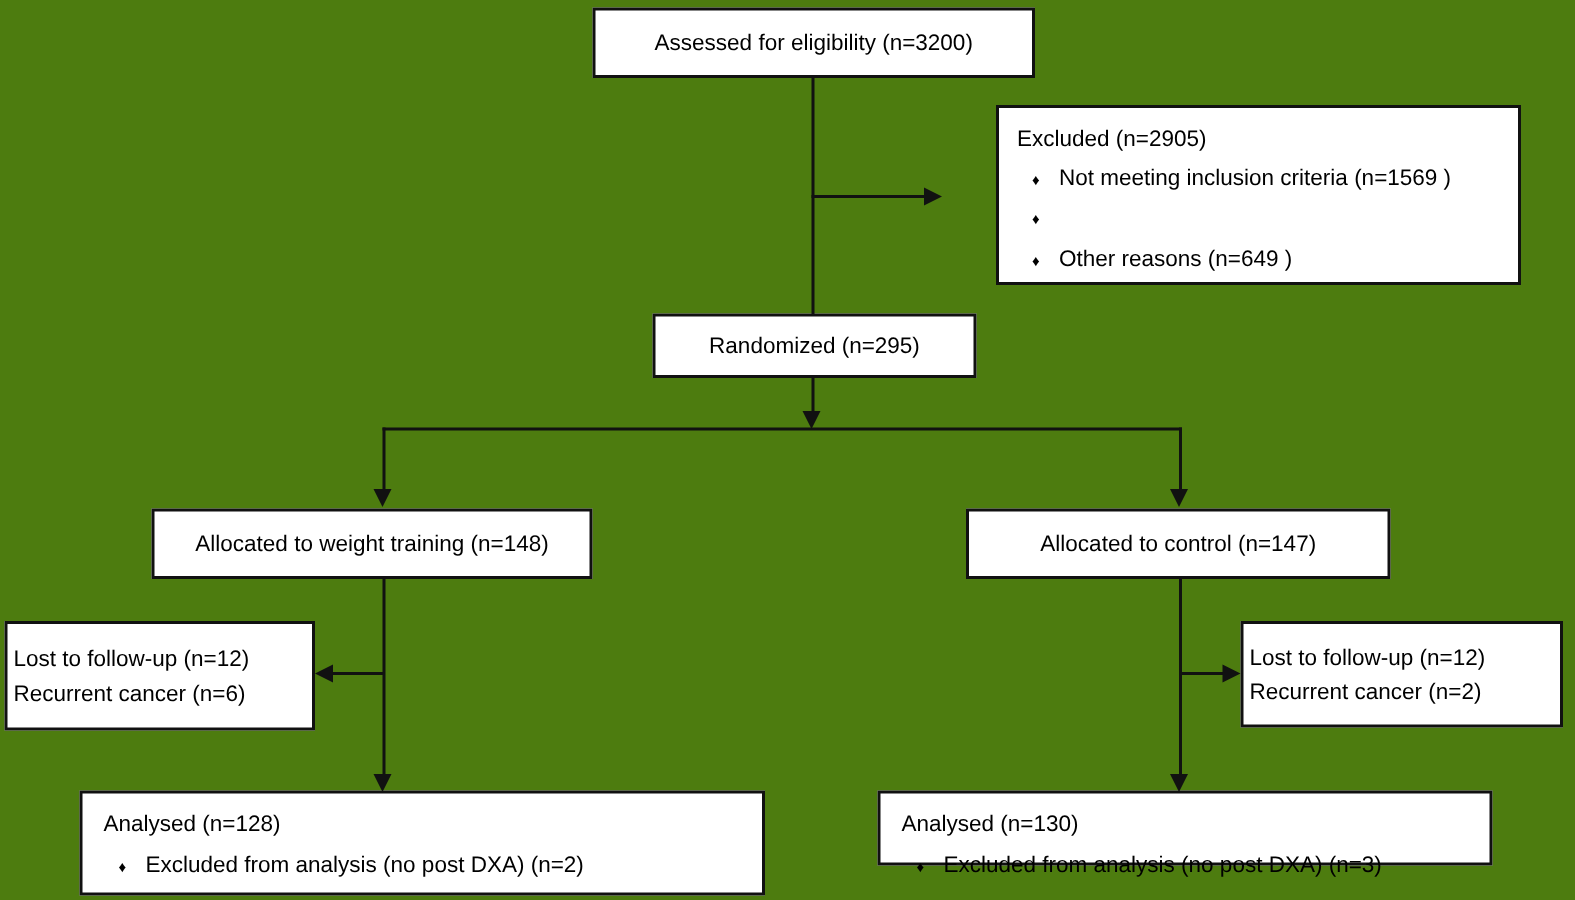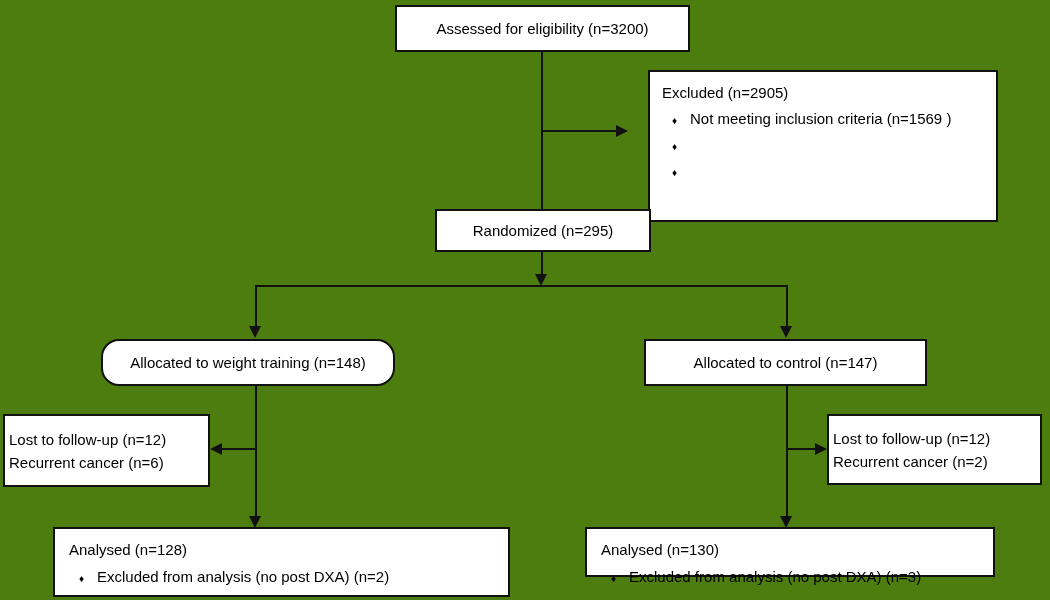--- a/index.html
+++ b/index.html
@@ -90,39 +90,40 @@
 </style>
 </head>
 <body>
 
 <div class="canvas">
 
   <div class="box center" style="left:395px; top:5px; width:295px; height:47px;">
     <span>Assessed for eligibility (n=3200)</span>
   </div>
 
-  <div class="box pad-list" style="left:648px; top:70px; width:350px; height:152px;">
+  <div class="box pad-list" style="left:664px; top:70px; width:350px; height:120px;">
     <div class="row-line">Excluded (n=2905)</div>
     <div class="bullet-row">
       <span class="bullet">♦</span>
       <span>Not meeting inclusion criteria (n=1569 )</span>
     </div>
     <div class="bullet-row">
       <span class="bullet">♦</span>
     </div>
     <div class="bullet-row">
       <span class="bullet">♦</span>
+      <span>Other reasons (n=649 )</span>
     </div>
   </div>
 
   <div class="box center" style="left:435px; top:209px; width:216px; height:43px;">
     <span>Randomized (n=295)</span>
   </div>
 
-  <div class="box center" style="left:101px; top:339px; width:294px; height:47px;border-radius:18px;">
+  <div class="box center" style="left:101px; top:339px; width:294px; height:47px;">
     <span>Allocated to weight training (n=148)</span>
   </div>
 
   <div class="box center" style="left:644px; top:339px; width:283px; height:47px;">
     <span>Allocated to control (n=147)</span>
   </div>
 
   <div class="box leftcol lost" style="left:3px; top:414px; width:207px; height:73px;">
     <div class="row-line">Lost to follow-up (n=12)</div>
     <div class="row-line">Recurrent cancer (n=6)</div>

